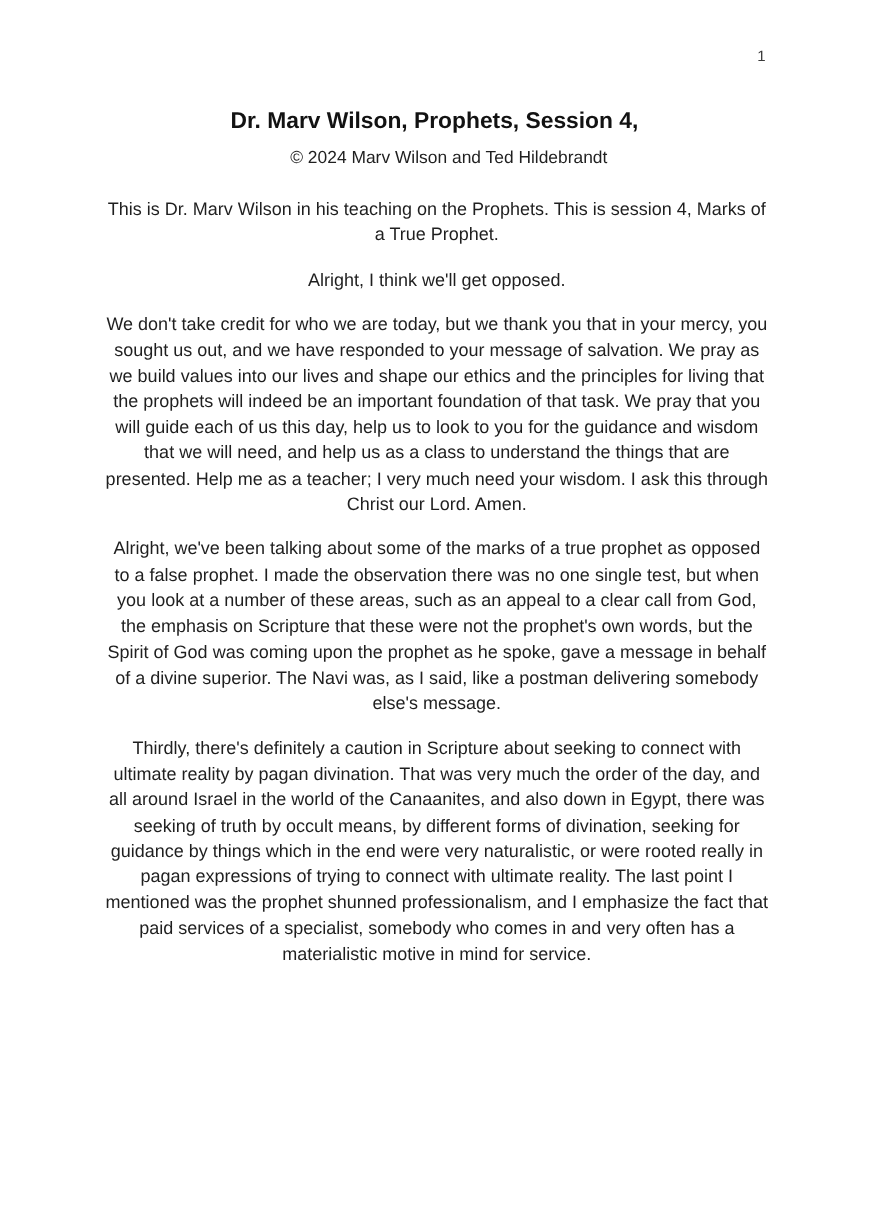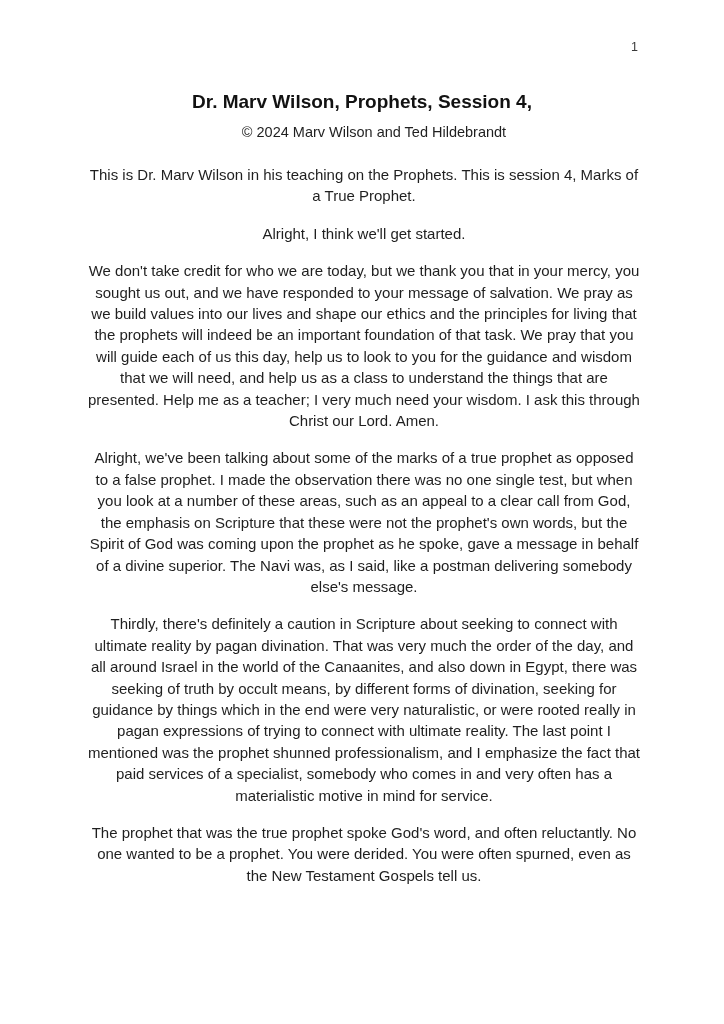--- a/index.html
+++ b/index.html
@@ -57,20 +57,19 @@
 
   <div class="page-number">1</div>
 
   <div class="header">
     <div class="title-line">Dr. Marv Wilson, Prophets, Session 4,</div>
     <div class="copyright">© 2024 Marv Wilson and Ted Hildebrandt</div>
   </div>
 
   <div class="body-text">
     <p>This is Dr. Marv Wilson in his teaching on the Prophets. This is session 4, Marks of a True Prophet.</p>
-    <p>Alright, I think we'll get started.</p>
+    <p>Alright, I think we'll get opposed.</p>
     <p>We don't take credit for who we are today, but we thank you that in your mercy, you sought us out, and we have responded to your message of salvation. We pray as we build values into our lives and shape our ethics and the principles for living that the prophets will indeed be an important foundation of that task. We pray that you will guide each of us this day, help us to look to you for the guidance and wisdom that we will need, and help us as a class to understand the things that are presented. Help me as a teacher; I very much need your wisdom. I ask this through Christ our Lord. Amen.</p>
     <p>Alright, we've been talking about some of the marks of a true prophet as opposed to a false prophet. I made the observation there was no one single test, but when you look at a number of these areas, such as an appeal to a clear call from God, the emphasis on Scripture that these were not the prophet's own words, but the Spirit of God was coming upon the prophet as he spoke, gave a message in behalf of a divine superior. The Navi was, as I said, like a postman delivering somebody else's message.</p>
     <p>Thirdly, there's definitely a caution in Scripture about seeking to connect with ultimate reality by pagan divination. That was very much the order of the day, and all around Israel in the world of the Canaanites, and also down in Egypt, there was seeking of truth by occult means, by different forms of divination, seeking for guidance by things which in the end were very naturalistic, or were rooted really in pagan expressions of trying to connect with ultimate reality. The last point I mentioned was the prophet shunned professionalism, and I emphasize the fact that paid services of a specialist, somebody who comes in and very often has a materialistic motive in mind for service.</p>
-    <p>The prophet that was the true prophet spoke God's word, and often reluctantly. No one wanted to be a prophet. You were derided. You were often spurned, even as the New Testament Gospels tell us.</p>
   </div>
 
 </div>
 
 </body></html>

